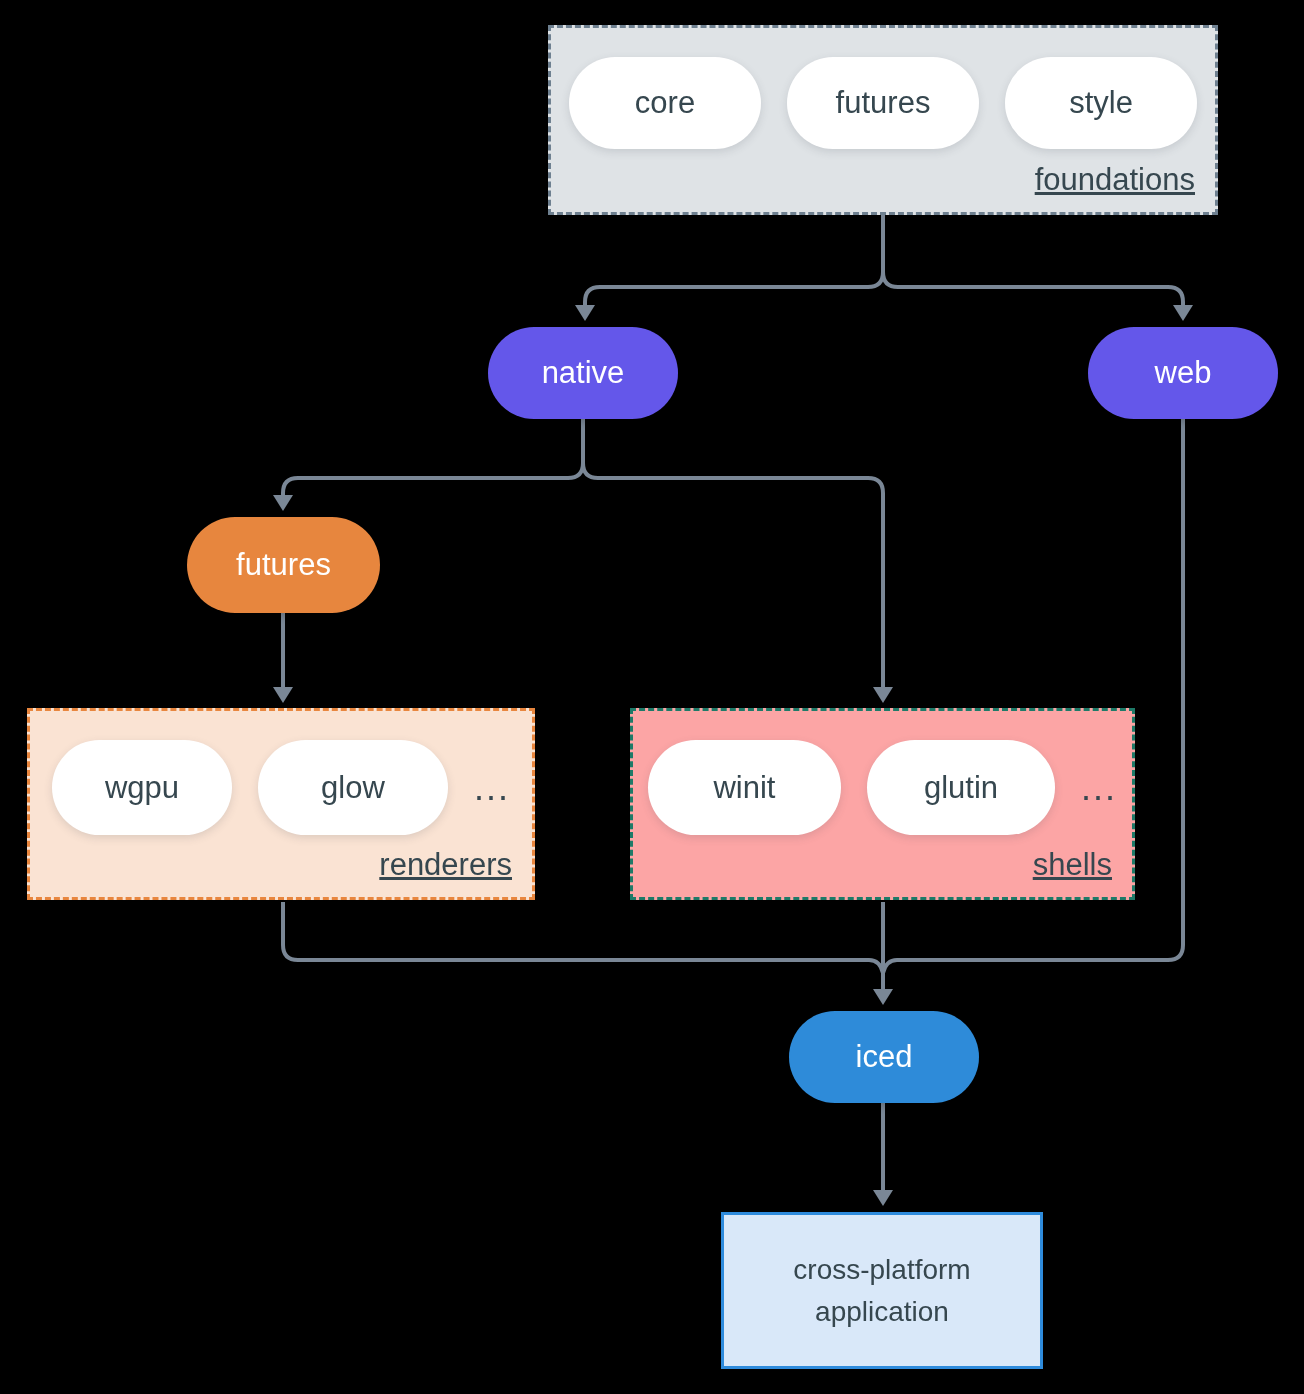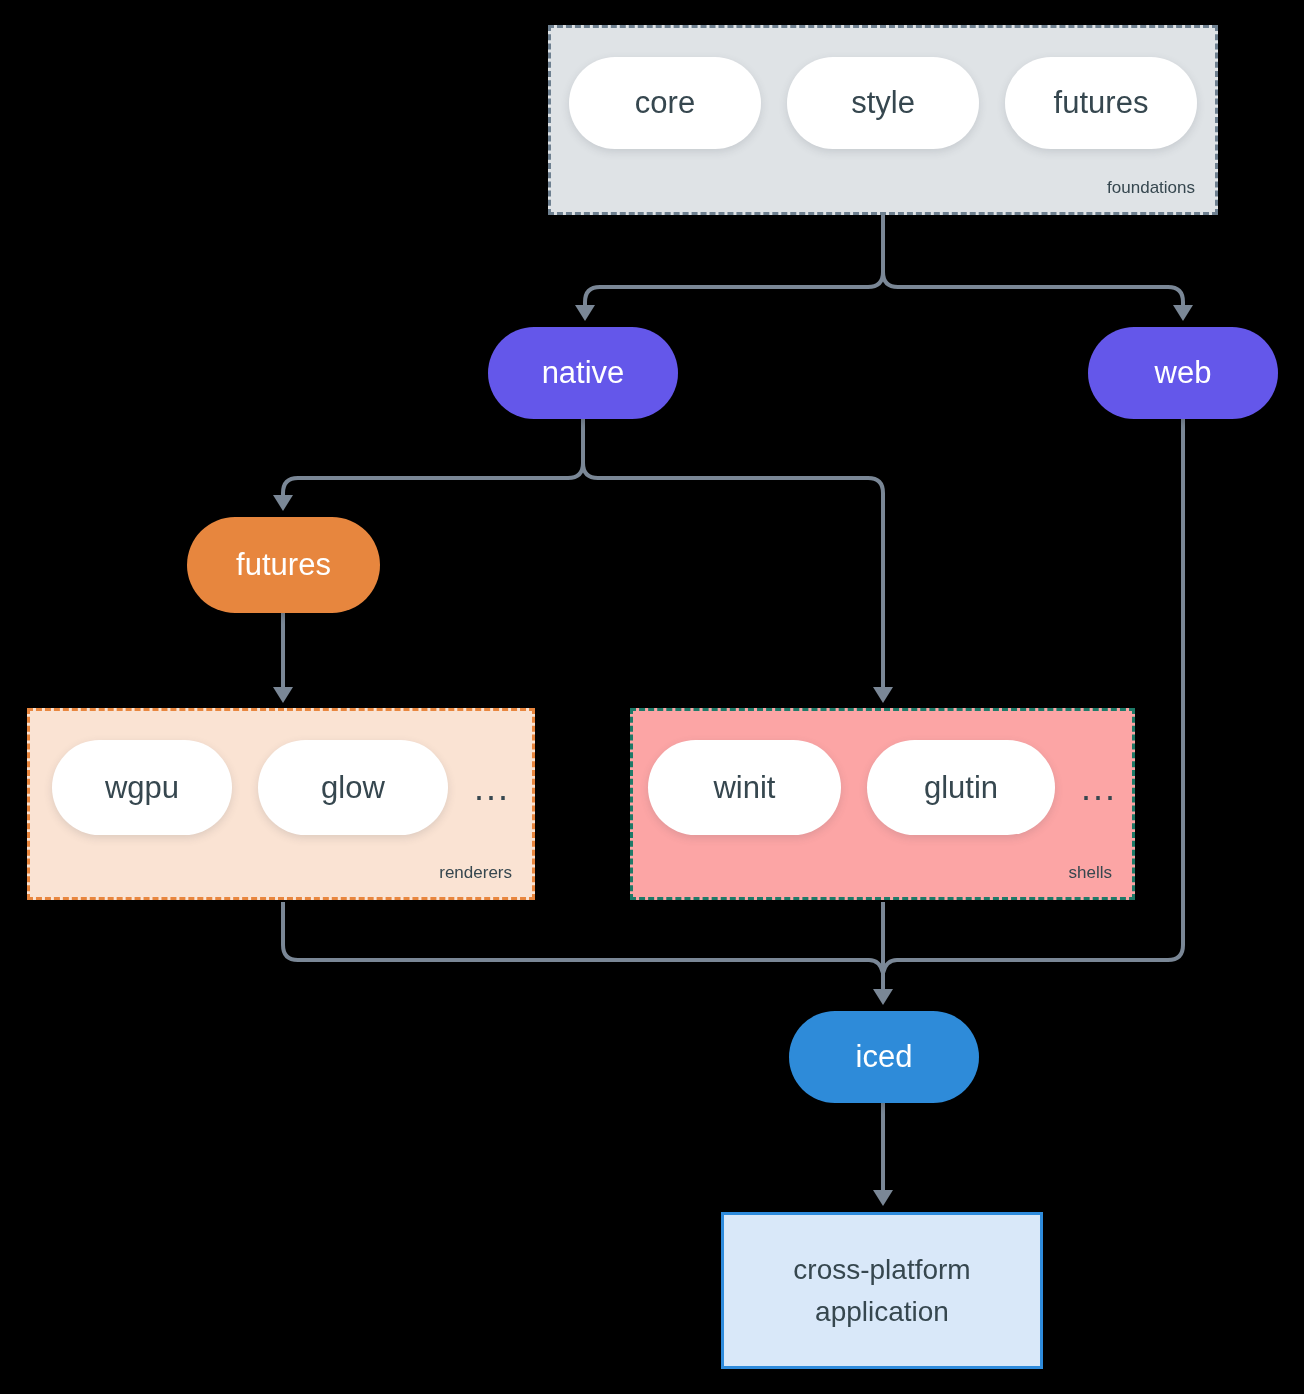--- a/index.html
+++ b/index.html
@@ -38,22 +38,23 @@
     display: flex;
     justify-content: center;
     align-items: center;
     gap: 26px;
     padding-top: 29px;
   }
   .group-label {
     position: absolute;
     right: 20px;
     bottom: 14px;
-    font-size: 17px;
-    color: #36474F;
+    font-size: 31px;
+    color: #36474F;
+    text-decoration: underline;
   }
   .pill {
     display: flex;
     align-items: center;
     justify-content: center;
     border-radius: 48px;
     font-size: 31px;
     white-space: nowrap;
   }
   .pill.white {
@@ -145,24 +146,24 @@
     <path d="M 883 1103 V 1191"></path>
     <polygon points="883,1206 873,1190 893,1190"></polygon>
   </svg>
 
   <div class="group-box foundations">
     <div class="pill-row">
       <div class="pill white">
         <span>core</span>
       </div>
       <div class="pill white">
+        <span>futures</span>
+      </div>
+      <div class="pill white">
         <span>style</span>
-      </div>
-      <div class="pill white">
-        <span>futures</span>
       </div>
     </div>
     <div class="group-label">foundations</div>
   </div>
 
   <div class="pill node purple" style="left:488px; top:327px;">
     <span>native</span>
   </div>
 
   <div class="pill node purple" style="left:1088px; top:327px;">

